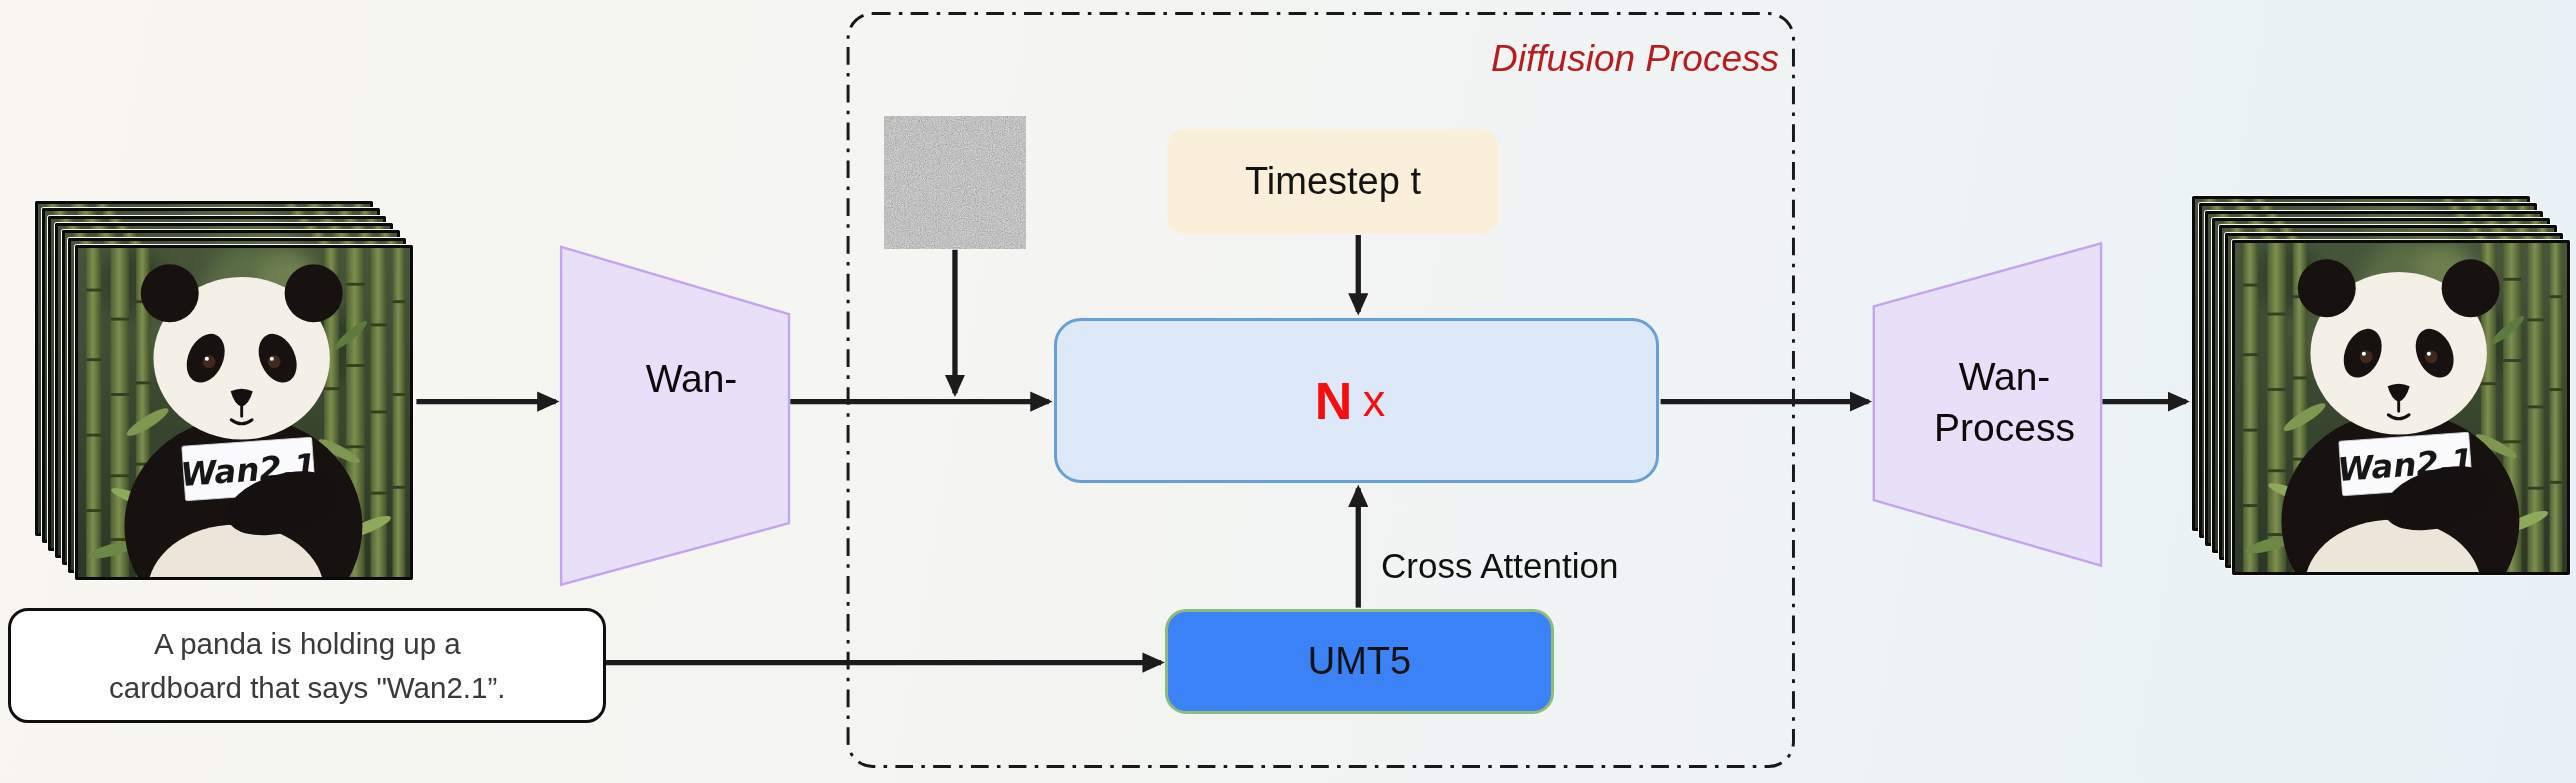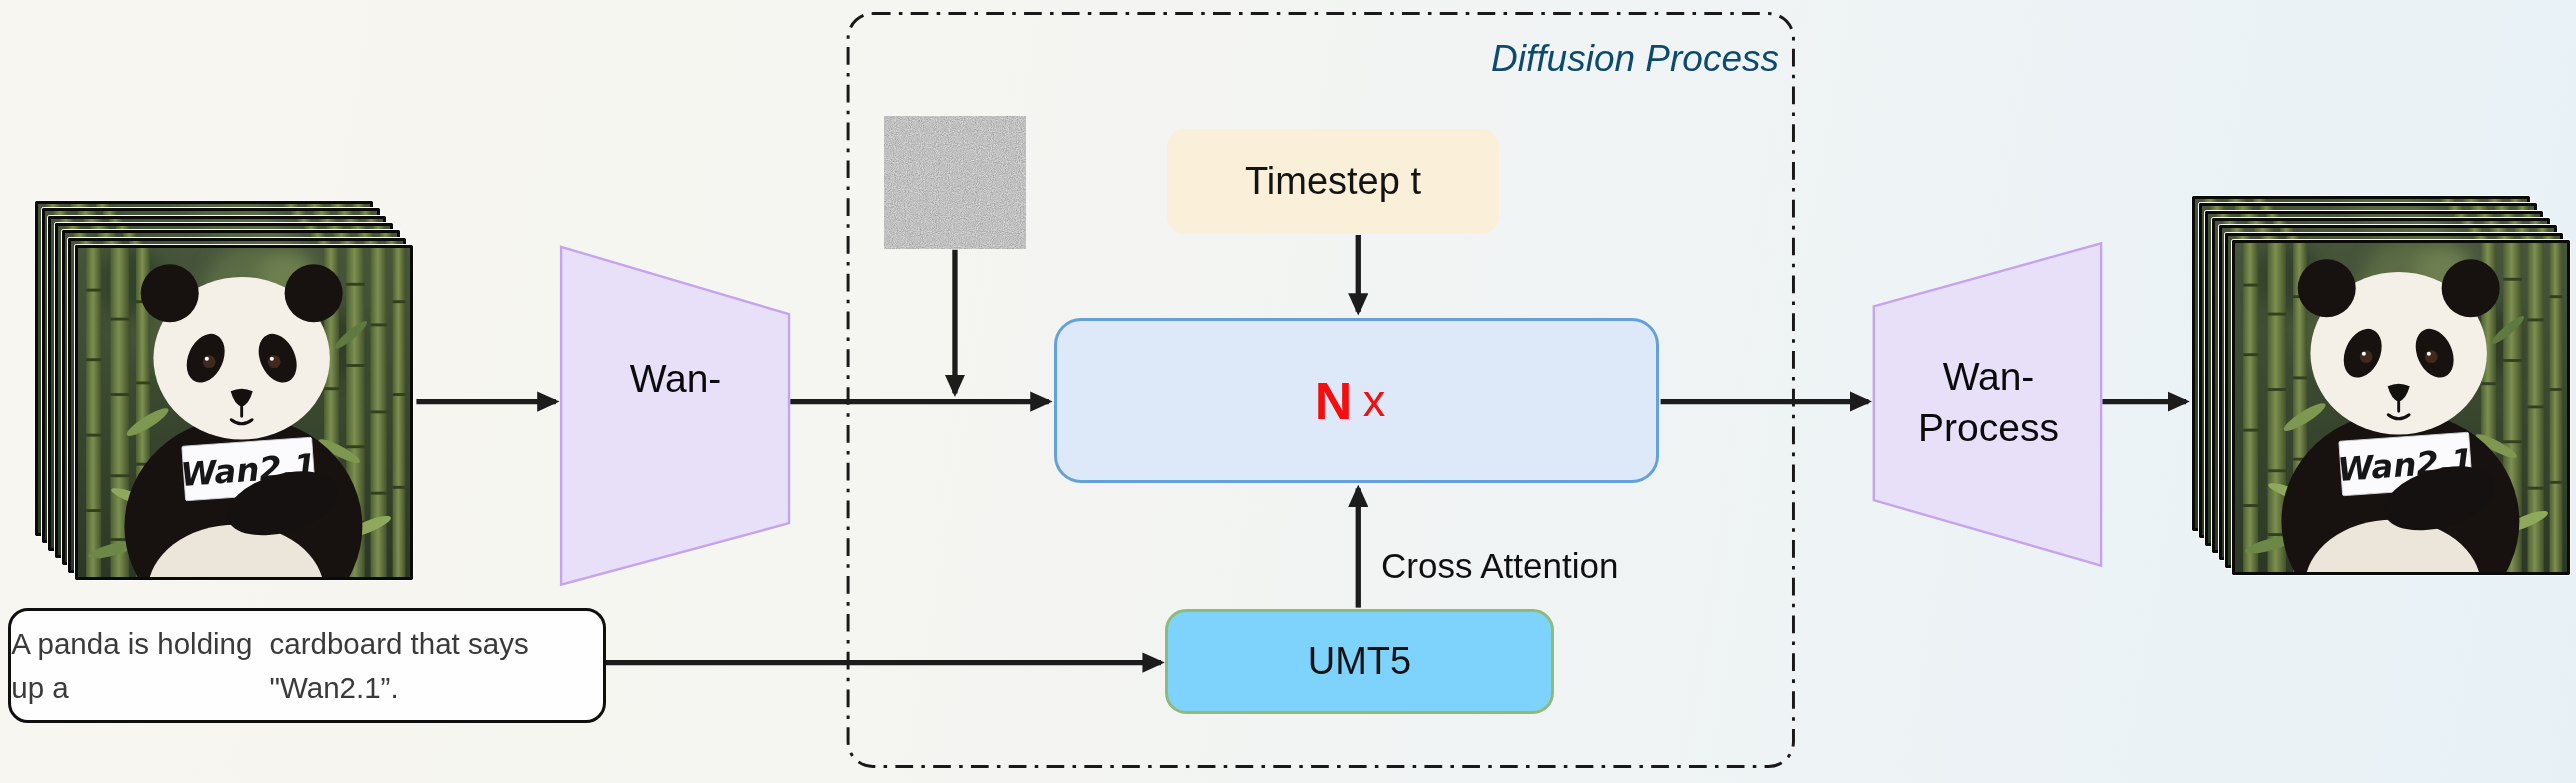--- a/index.html
+++ b/index.html
@@ -15,36 +15,36 @@
   
   .node{ position:absolute; display:flex; align-items:center; justify-content:center; z-index:3; }
   .timestep{ left:1167px; top:129px; width:332px; height:105px;
     background:#faf0da; border-radius:17.7px; font-size:38px; color:#141414; }
   .dit{ left:1054px; top:318px; width:605px; height:165px;
     background:#dde9f8; border:3px solid #64a0d9; border-radius:27px;
     font-size:52px; color:#0d0d0d; font-weight:500; }
   .dit .n{ color:#f60d0d; font-weight:800; margin-right:10.6px; }
   .dit .times{ color:#f60d0d; font-weight:400; font-size:45px; margin-right:13px; }
   .umt5{ left:1165px; top:609px; width:389px; height:105px;
-    background:#7dd3fc; border:3px solid #8fba77; border-radius:21px;
+    background:#3b82f6; border:3px solid #8fba77; border-radius:21px;
     font-size:38px; color:#121212; }
 
   
   .dif-label{ position:absolute; left:1299px; top:38px; width:480px; text-align:right;
-    font-style:italic; font-size:37px; color:#0c4a6e; z-index:3; }
+    font-style:italic; font-size:37px; color:#b91c1c; z-index:3; }
   .cross-label{ position:absolute; left:1381px; top:522px; font-size:35px; color:#101010; z-index:3;margin-top:24px; }
   .trap-label{ position:absolute; z-index:3; text-align:center;
-    font-size:39px; color:#0b0b0b; line-height:1.32; }
+    font-size:39px; color:#0b0b0b; line-height:1.32;margin-left:16px; }
   .trap-label.enc{ left:561px; top:353px; width:229px; }
   .trap-label.dec{ left:1874px; top:351px; width:229px; }
 
   
   .bubble{ position:absolute; left:8.3px; top:608px; width:598px; height:115px;
     background:#fefefe; border:3px solid #0f0f0f; border-radius:20px;
-    display:flex; flex-direction:row; align-items:center; justify-content:center;
+    display:flex; flex-direction:column; align-items:center; justify-content:center;
     font-size:29.5px; line-height:1.48; color:#3a3a3a; z-index:3; }
 
   
   .stack{ position:absolute; width:383px; height:384px; z-index:2; }
   .stack.left{ left:35px; top:201px; }
   .stack.right{ left:2192px; top:196px; }
   .frame{ position:absolute; width:338px; height:335px;
     border:3px solid #0a0a0a; outline:1.5px solid #fafafa; border-radius:1.2px;
     background:#222; overflow:hidden; }
   .frame svg{ display:block; width:100%; height:100%; }

